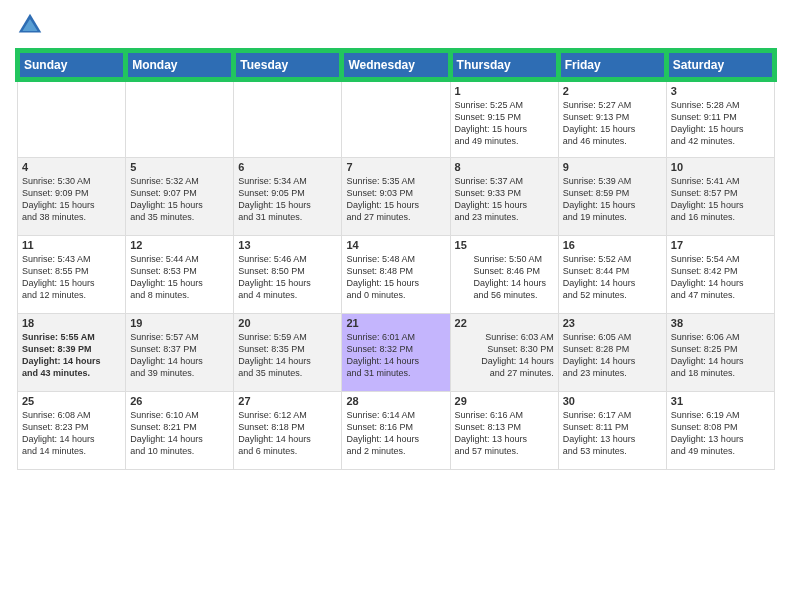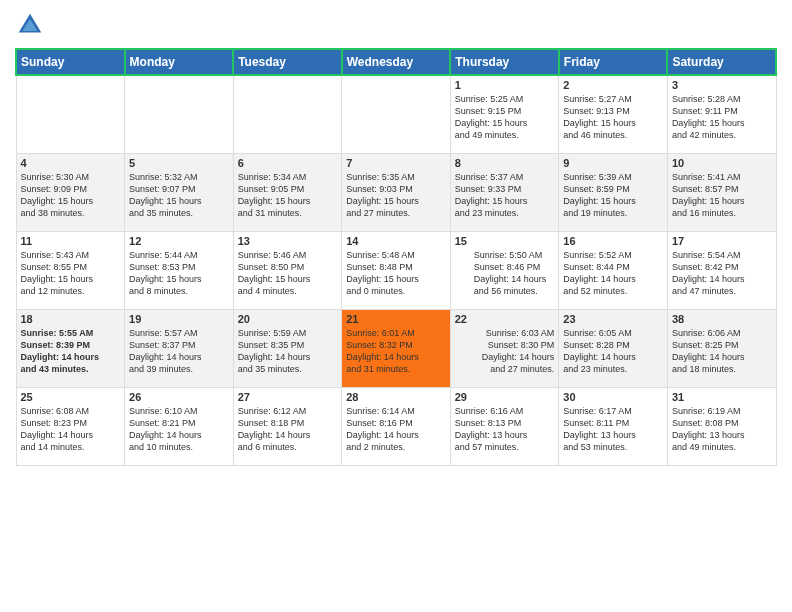--- a/index.html
+++ b/index.html
@@ -62,21 +62,21 @@
       border-collapse: collapse;
       table-layout: fixed;
     }
     .calendar-table th {
       background-color: #2e6db4;
       color: #fff;
       font-size: 12px;
       font-weight: bold;
       padding: 5px 4px;
       text-align: left;
-      border: 2px solid #22c55e;
+      border: 5px solid #22c55e;
     }
     .calendar-table td {
       vertical-align: top;
       border: 1px solid #ddd;
       padding: 3px 4px;
       font-size: 9.5px;
       color: #333;
       height: 78px;
       background: #fff;
     }
@@ -277,21 +277,21 @@
 Daylight: 14 hours
 and 39 minutes.</div>
           </td>
           <td style="background: rgb(242, 242, 242);">
             <span class="day-number">20</span>
             <div class="day-info" style="white-space: pre-line;">Sunrise: 5:59 AM
 Sunset: 8:35 PM
 Daylight: 14 hours
 and 35 minutes.</div>
           </td>
-          <td style="background: #f97316; margin-top: 13px;">
+          <td style="background: #c4b5fd; margin-top: 13px;">
             <span class="day-number">21</span>
             <div class="day-info" style="white-space: pre-line;">Sunrise: 6:01 AM
 Sunset: 8:32 PM
 Daylight: 14 hours
 and 31 minutes.</div>
           </td>
           <td style="background: rgb(242, 242, 242);">
             <span class="day-number">22</span>
             <div class="day-info" style="white-space: pre-line; text-align: right;">Sunrise: 6:03 AM
 Sunset: 8:30 PM

